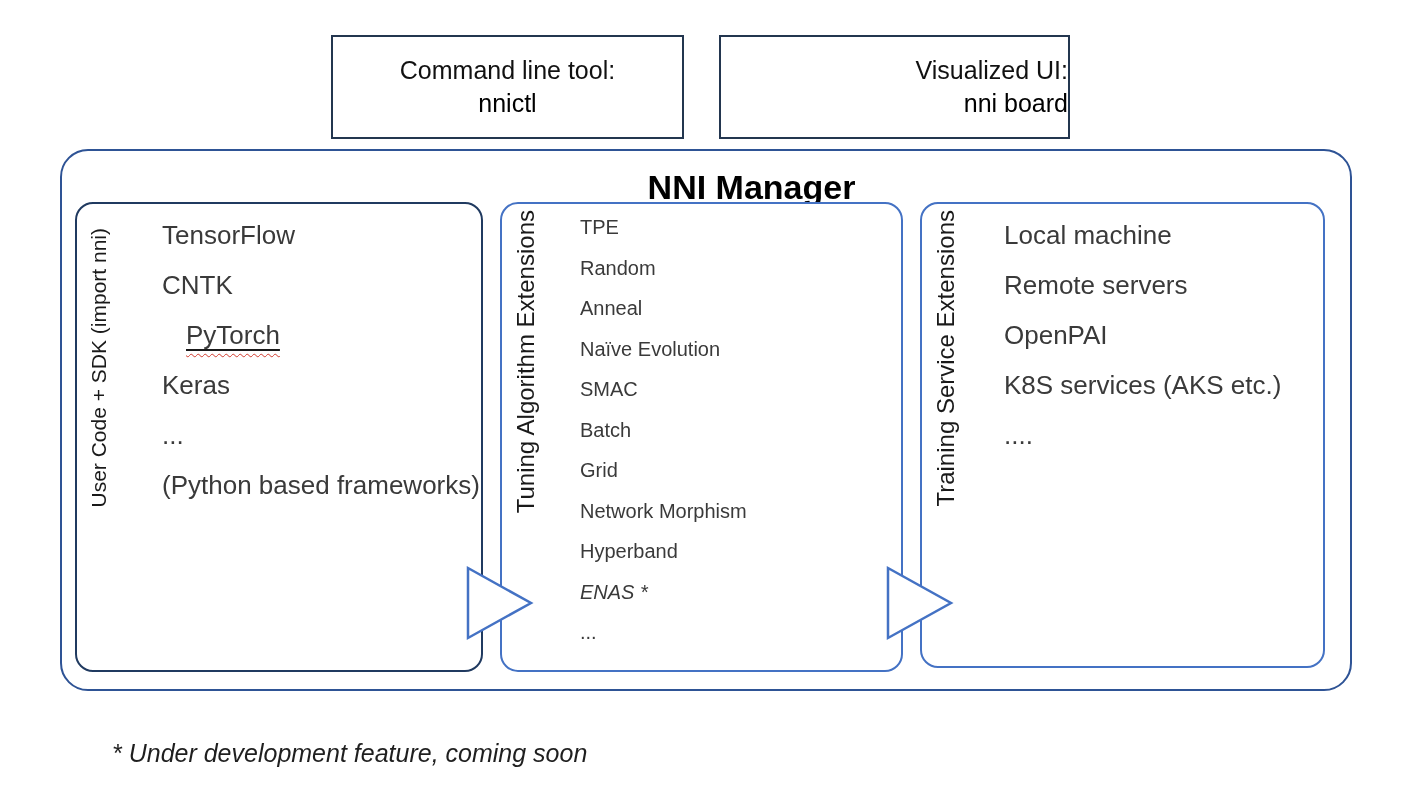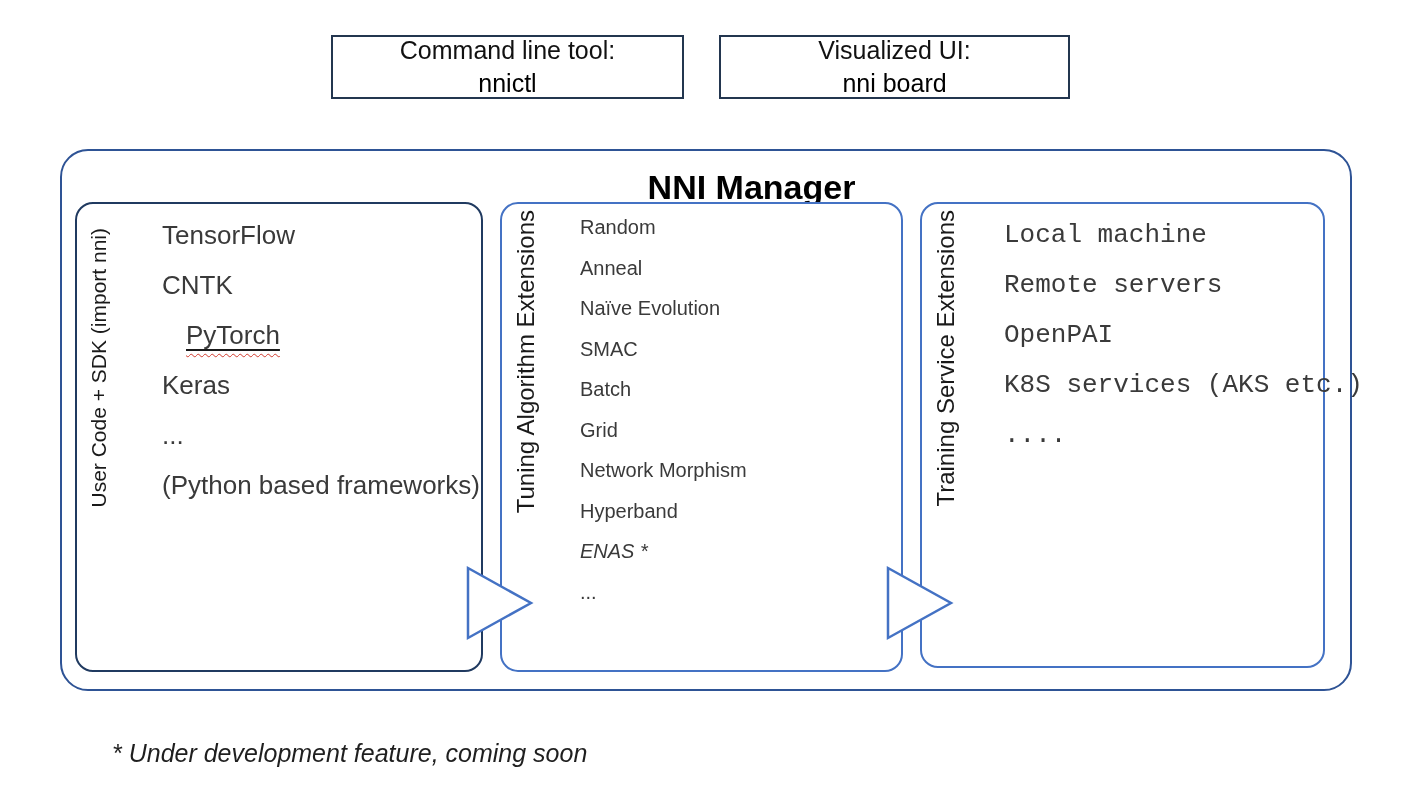--- a/index.html
+++ b/index.html
@@ -4,29 +4,29 @@
 <style>
   html, body { margin: 0; padding: 0; background: #ffffff; }
   body {
     width: 1413px; height: 792px; position: relative; overflow: hidden;
     font-family: "Liberation Sans", sans-serif;
     color: #1a1a1a;
   }
 
   
   .top-box {
-    position: absolute; top: 35px; height: 64px;
+    position: absolute; top: 35px; height: 104px;
     border: 2.5px solid #23364f; background: #ffffff;
     display: flex; flex-direction: column; justify-content: center; align-items: center;
     box-sizing: border-box; gap: 4px;
   }
   .top-box .line1 { font-size: 25px; color: #111111; }
   .top-box .line2 { font-size: 25px; font-weight: normal; color: #000000; }
   #top-box-1 { left: 331px; width: 353px; }
-  #top-box-2 { left: 719px; width: 351px; }
+  #top-box-2 { left: 719px; width: 351px; align-items: flex-end; }
 
   
   .outer-box {
     position: absolute; left: 60px; top: 149px; width: 1292px; height: 542px;
     border: 2.5px solid #2e5395; border-radius: 28px; background: #ffffff;
     box-sizing: border-box;
   }
   .manager-title {
     position: absolute; left: 60px; top: 168px; width: 1383px;
     text-align: center; font-size: 34px; font-weight: bold; color: #000000;
@@ -46,21 +46,21 @@
     writing-mode: vertical-rl; transform: rotate(180deg);
     white-space: nowrap; color: #1a1a1a;
   }
   #col-1 .vlabel { top: 24px; font-size: 21px; }
   #col-2 .vlabel { top: 6px;  font-size: 24px; }
   #col-3 .vlabel { top: 6px;  font-size: 24px; }
 
   .items { position: absolute; top: 0; left: 0; right: 0; }
   #col-1 .items { padding: 6px 10px 0 85px; }
   #col-2 .items { padding: 3px 10px 0 78px; }
-  #col-3 .items { padding: 6px 10px 0 82px; font-family: Liberation Mono, monospace; }
+  #col-3 .items { padding: 6px 10px 0 82px; }
   .item { color: #3a3a3a; white-space: nowrap; }
   #col-1 .item, #col-3 .item { font-size: 26px; line-height: 50px; }
   #col-2 .item { font-size: 20px; line-height: 40.5px; }
   .item.small { font-size: 20px; }
   .item.italic { font-style: italic; }
 
   .u-black {
     text-decoration: underline;
     text-decoration-color: #1a1a1a;
     text-decoration-thickness: 1.5px;
@@ -108,20 +108,21 @@
     <div class="item"><span class="u-black"><span class="u-wavy">PyTorch</span></span></div>
     <div class="item">Keras</div>
     <div class="item">...</div>
     <div class="item small">(Python based frameworks)</div>
   </div>
 </div>
 
 <div id="col-2" class="col">
   <div class="vlabel">Tuning Algorithm Extensions</div>
   <div class="items">
+    <div class="item">TPE</div>
     <div class="item">Random</div>
     <div class="item">Anneal</div>
     <div class="item">Naïve Evolution</div>
     <div class="item">SMAC</div>
     <div class="item">Batch</div>
     <div class="item">Grid</div>
     <div class="item">Network Morphism</div>
     <div class="item">Hyperband</div>
     <div class="item italic">ENAS *</div>
     <div class="item">...</div>

